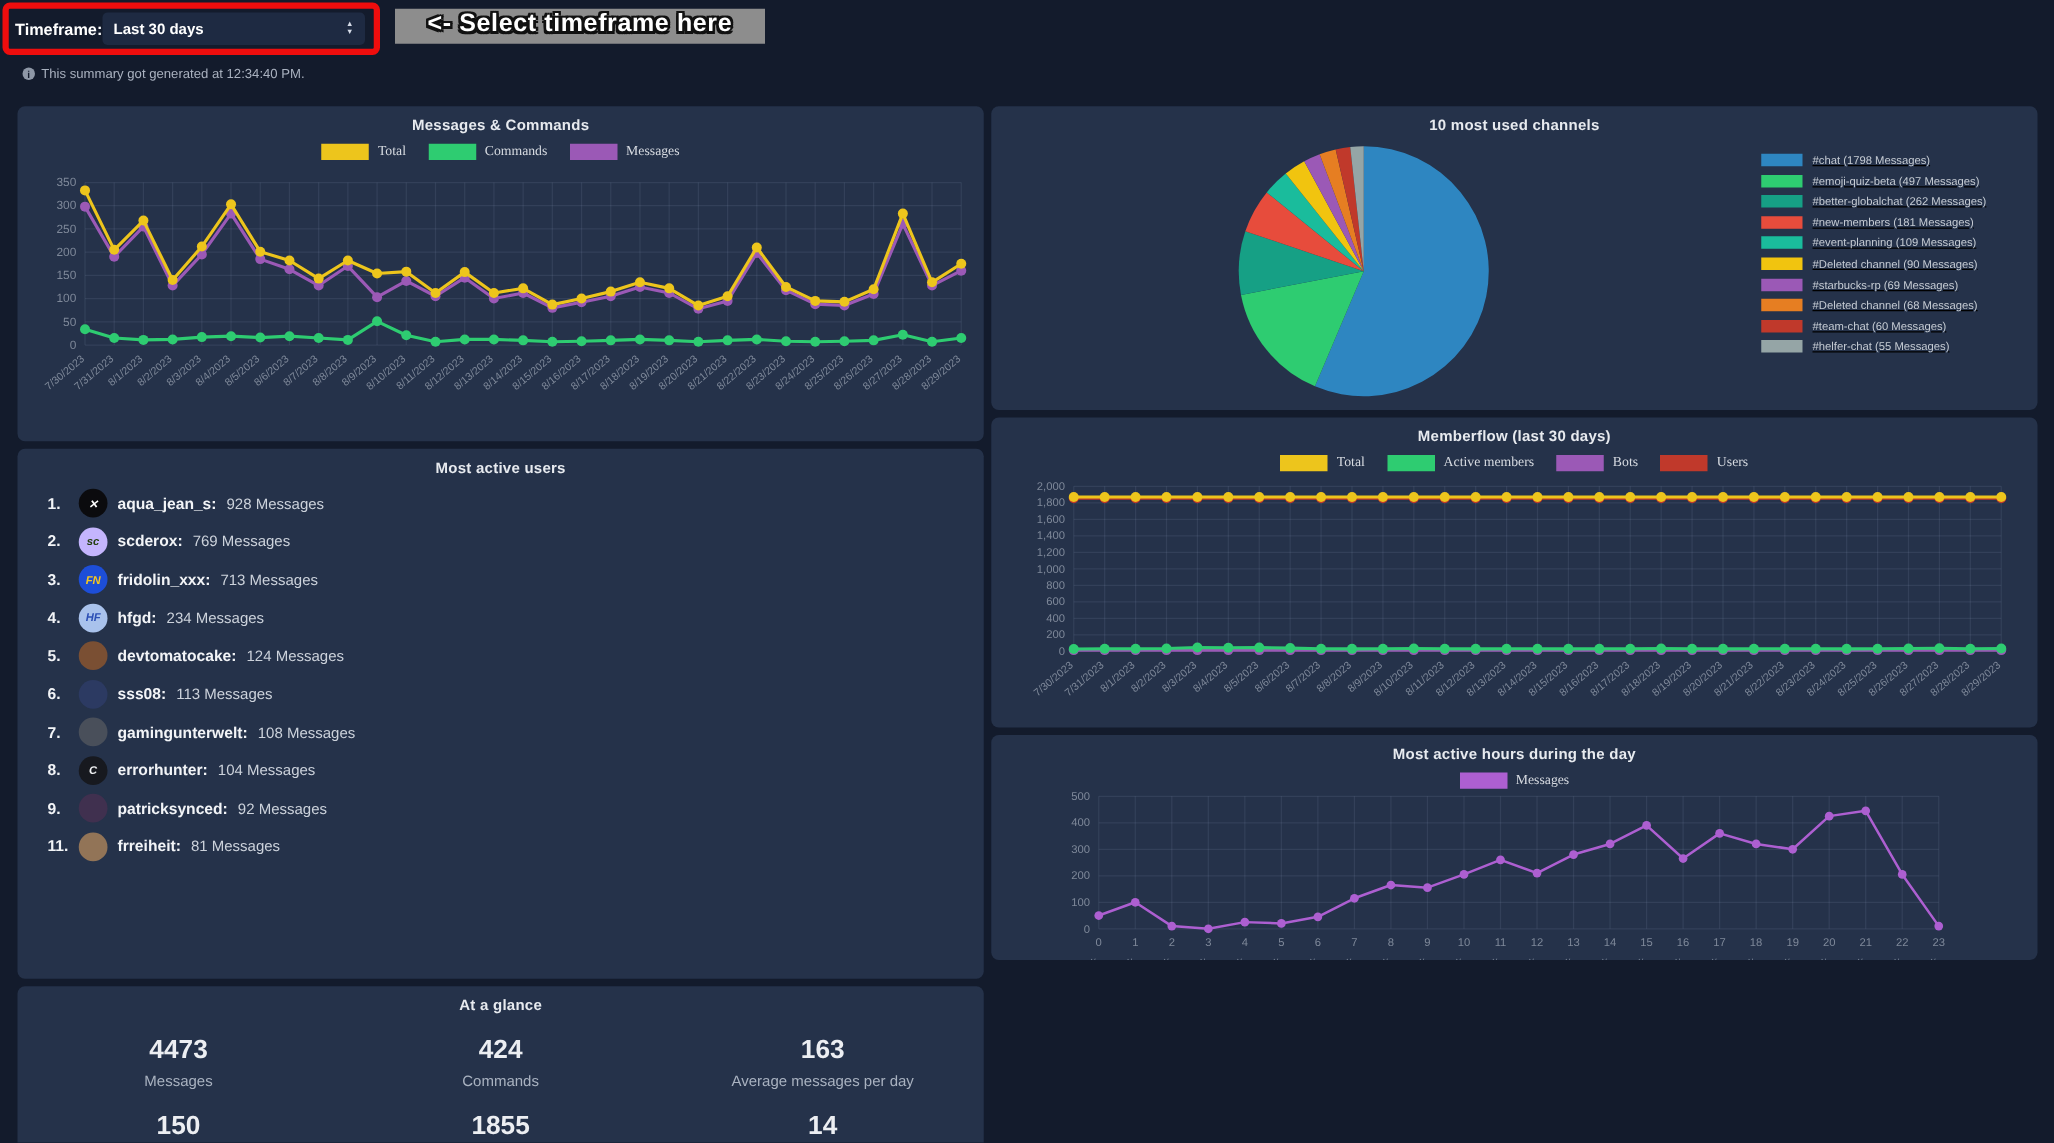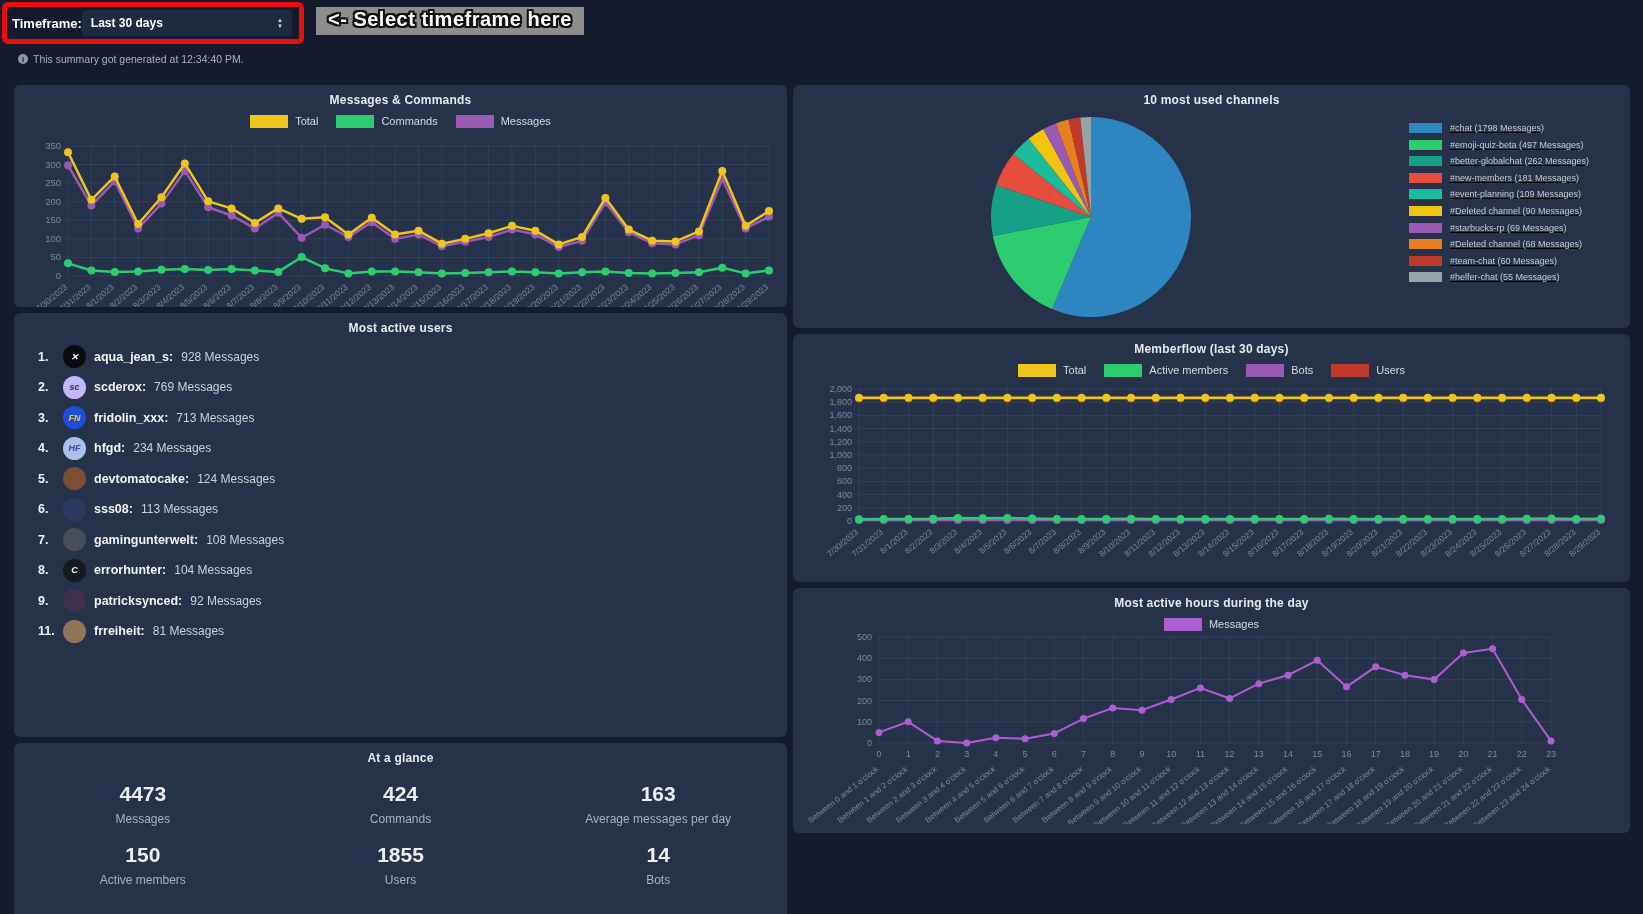--- a/index.html
+++ b/index.html
@@ -16,41 +16,41 @@
   }
   .tf-label{color:#ffffff;font-weight:bold;font-size:13px;}
   .tf-select{
     width:192px;height:26px;background:#1e2a42;border-radius:4px;color:#ffffff;
     font-size:12px;font-weight:bold;display:flex;align-items:center;
     justify-content:space-between;padding:0 9px;cursor:pointer;
   }
   .arrows{display:flex;flex-direction:column;line-height:5px;font-size:6px;color:#d6dce8;gap:1px;}
   .hint{
     position:absolute;left:316px;top:7px;background:#8d8d8d;color:#ffffff;
-    font-weight:bold;font-size:20px;letter-spacing:.5px;padding:1px 12px 4px;
+    font-weight:bold;font-size:20px;letter-spacing:.5px;padding:1px 26px 4px;
     text-shadow:-2px -2px 0 #111,2px -2px 0 #111,-2px 2px 0 #111,2px 2px 0 #111,-2px 0 0 #111,2px 0 0 #111,0 -2px 0 #111,0 2px 0 #111;
   }
   .infoline{margin:7px 0 0 18px;display:flex;align-items:center;gap:5px;color:#a9b1bf;font-size:10.5px;}
   .info-icon{
     width:10px;height:10px;border-radius:50%;background:#8e97a6;color:#131b2c;
     font-size:8px;font-weight:bold;display:inline-flex;align-items:center;justify-content:center;flex:0 0 auto;
   }
   .grid{display:flex;gap:6px;margin:20px 13px 0 14px;align-items:flex-start;}
   .col-left{width:773px;flex:0 0 auto;}
   .col-right{flex:1 1 auto;min-width:0;}
   .panel{background:#25324a;border-radius:6px;position:relative;margin-bottom:6px;overflow:hidden;}
   .panel-title{text-align:center;color:#e7eaef;font-size:12px;font-weight:bold;padding-top:8px;letter-spacing:.2px;}
-  .p-mc{height:222px;}
+  .p-mc{height:268px;}
   .p-pie{height:243px;}
   .p-users{height:424px;}
   .p-mf{height:248px;}
   .p-glance{height:206px;}
-  .p-hours{height:245px;}
+  .p-hours{height:180px;}
   .chart-legend{display:flex;justify-content:center;align-items:center;gap:18px;margin-top:7px;height:14px;}
-  .legend-item{display:inline-flex;align-items:center;cursor:pointer;}
+  .legend-item{display:inline-flex;align-items:center;cursor:pointer;font-family:Liberation Serif, serif;}
   .legend-swatch{width:38px;height:13px;display:inline-block;}
   .legend-label{color:#d7dbe1;font-size:11px;margin-left:7px;}
   .chart-body{display:block;margin-left:8px;}
   .pie-svg{position:absolute;left:170px;top:26px;}
   .pie-legend{position:absolute;right:16px;top:38px;width:205px;text-decoration:underline;}
   .pie-legend-row{display:flex;align-items:center;margin-bottom:6.6px;cursor:pointer;}
   .pie-swatch{width:33px;height:10px;flex:0 0 auto;}
   .pie-label{color:#c6ccd4;font-size:9px;margin-left:8px;white-space:nowrap;}
   .users-list{padding:10px 0 0 24px;}
   .user-row{display:flex;align-items:center;gap:8px;height:23px;margin-bottom:7.5px;}

